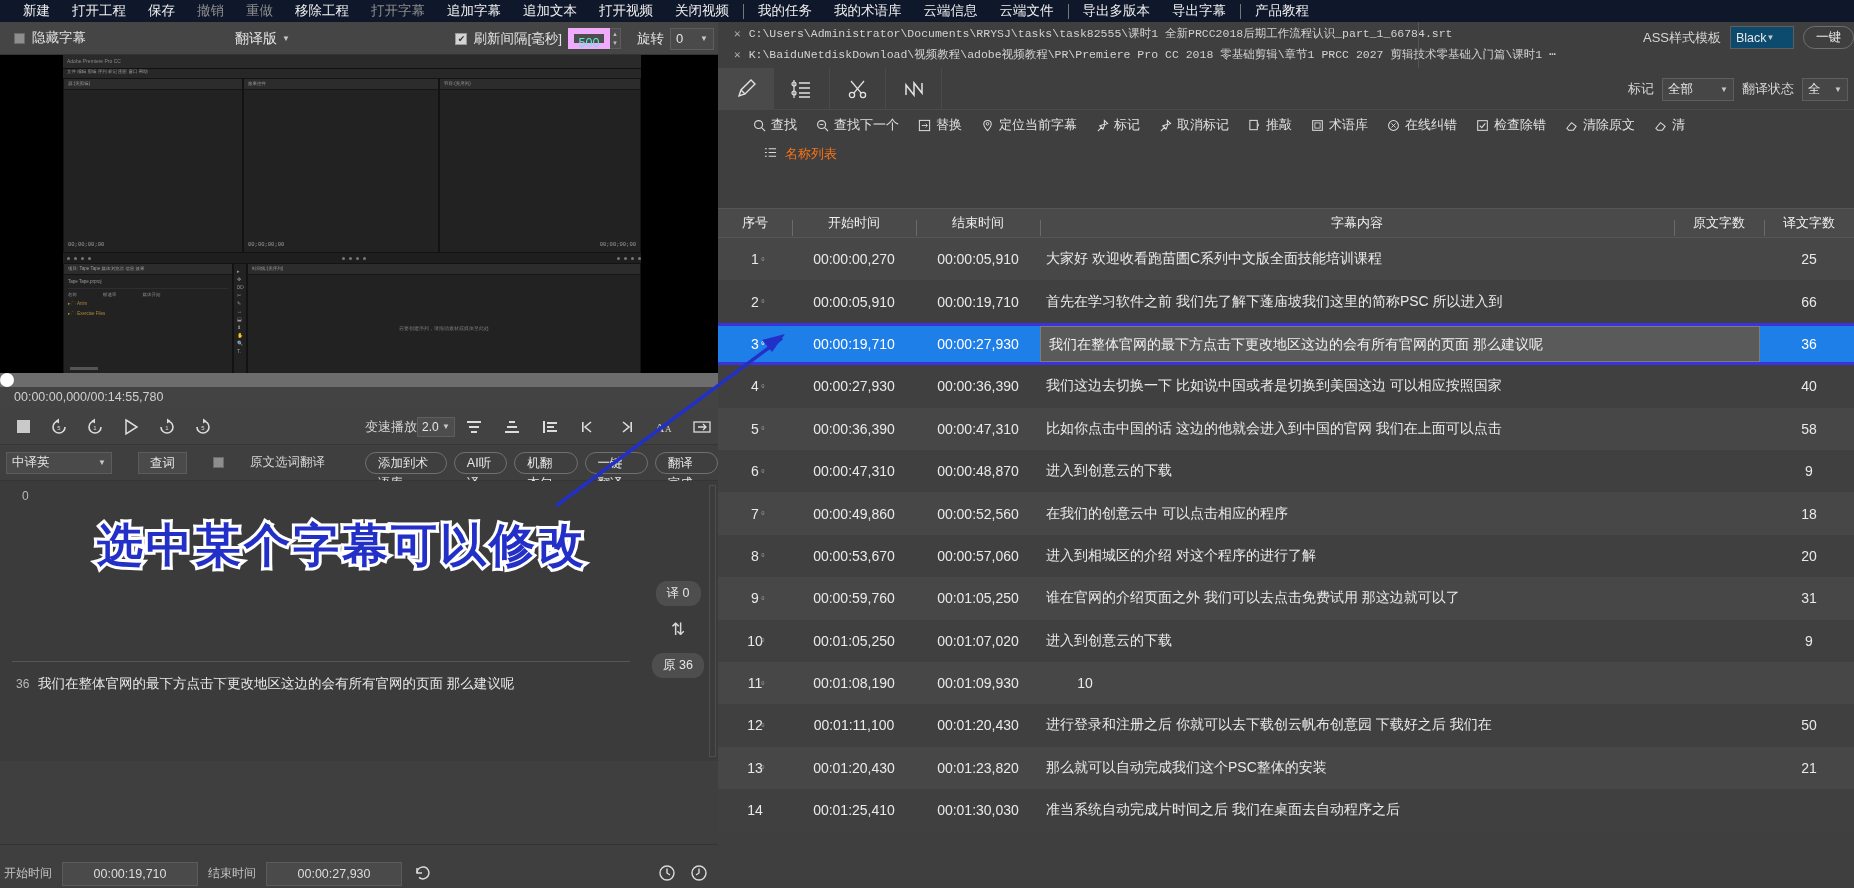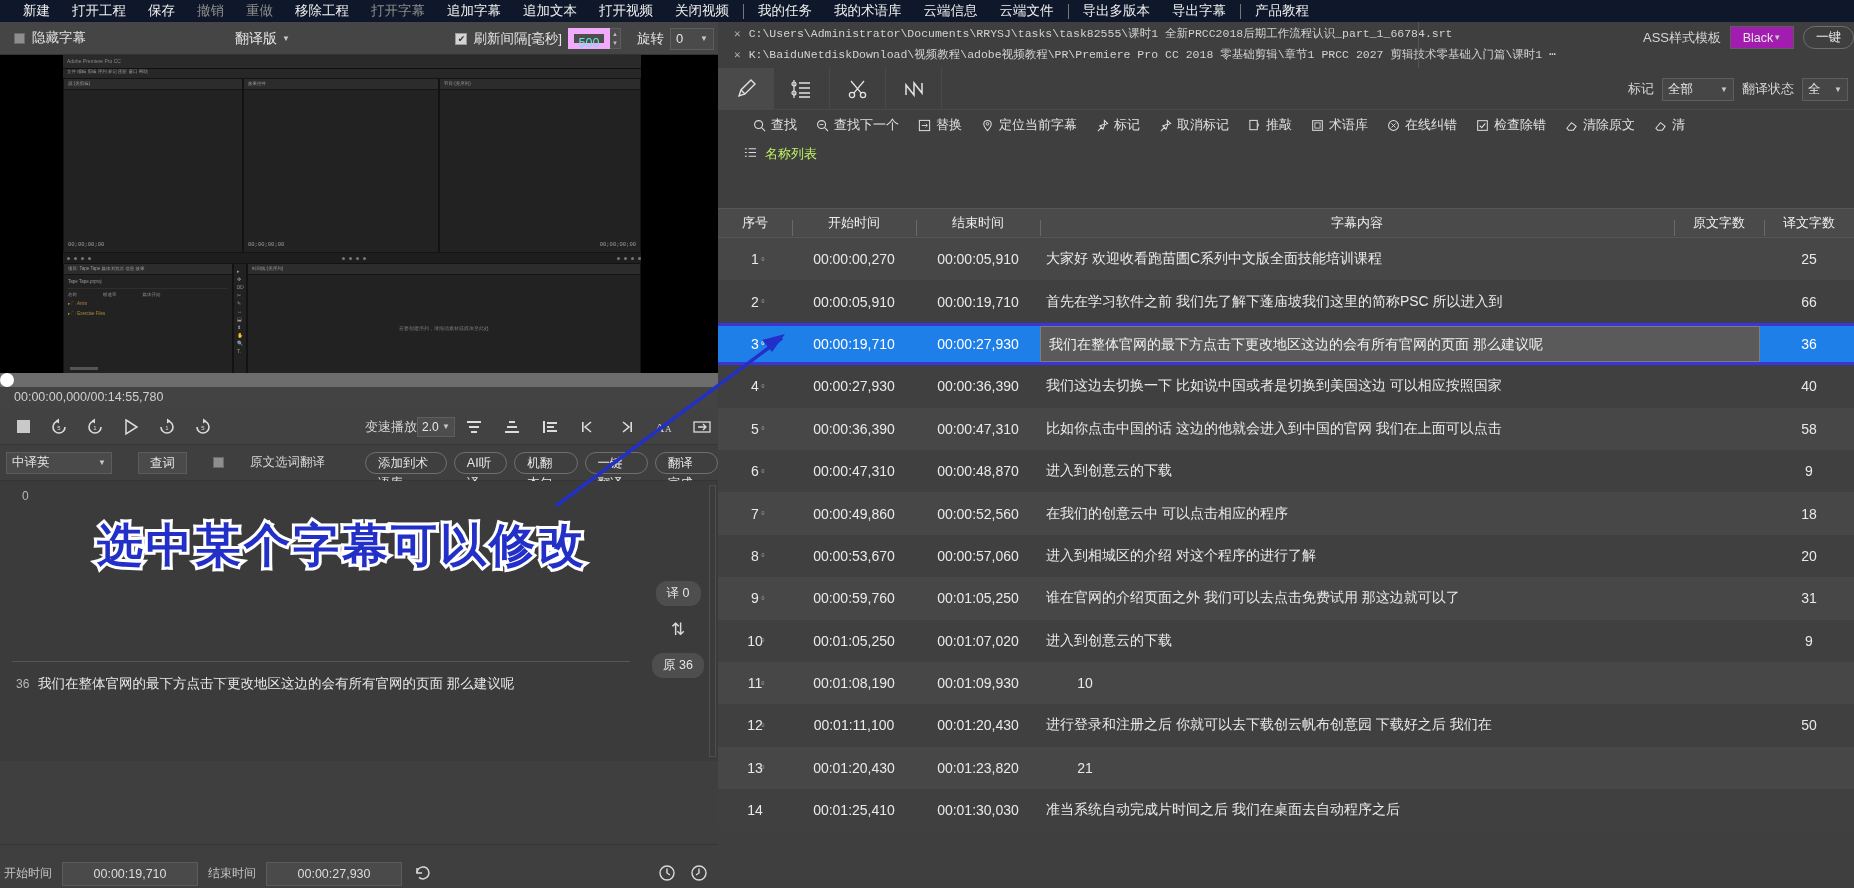--- a/index.html
+++ b/index.html
@@ -188,22 +188,22 @@
     font-family:"Liberation Mono","DejaVu Sans Mono",monospace;
     font-size:11.5px; color:#d2d2d2; white-space:nowrap;
   }
   .fl1 { top:4px; } .fl2 { top:25px; }
   .xmark { color:#aeaeae; font-size:11px; }
   .fb-div { position:absolute; left:700px; top:0; width:1px; height:46px; background:#555; }
   .fb-right {
     position:absolute; right:0; top:4px; display:flex; align-items:center; gap:9px;
   }
   .assel {
-    width:64px;height:23px;background:#a21caf;border:1px solid #5e5e5e;
-    display:flex;align-items:center;justify-content:center;padding:0 5px;
+    width:64px;height:23px;background:#0c4a6e;border:1px solid #5e5e5e;
+    display:flex;align-items:center;justify-content:flex-start;padding:0 5px;
     font-size:12.5px;color:#e8e8e8;
   }
   .roundbtn {
     height:23px;padding:0 12px;border:1px solid #6f6f6f;border-radius:12px;
     font-size:12.5px;color:#e8e8e8;line-height:21px;
   }
 
   .tabstrip { height:42px; background:#3f3f3f; display:flex; position:relative;
               border-bottom:1px solid #4a4a4a;}
   .tab {
@@ -224,21 +224,21 @@
   .actionbar {
     min-height:30px; background:#3f3f3f; display:flex; align-items:center;
     flex-wrap:wrap; padding:3px 0 3px 26px; gap:2px;
   }
   .act { display:flex; align-items:center; gap:5px; padding:3px 8px;
          font-size:13px; color:#e0e0e0; white-space:nowrap; }
   .act .ico { width:14px;height:14px;display:flex;align-items:center;justify-content:center; }
 
   .listhdr {
     height:27px; display:flex; align-items:center; gap:8px; padding-left:26px;
-    font-size:13px; color:#bef264;
+    font-size:13px; color:#f97316;margin-left:20px;
   }
 
   .table { position:absolute; left:0; top:186px; right:0; bottom:0; }
   .thead {
     display:flex; height:30px; align-items:center; background:#4a4a4a;
     border-top:1px solid #565656; border-bottom:1px solid #565656;
     font-size:13px; color:#efefef;
   }
   .th { text-align:center; position:relative; }
   .th + .th::before {
@@ -840,20 +840,21 @@
             <div class="td t c-start">00:01:11,100</div>
             <div class="td t c-end">00:01:20,430</div>
             <div class="td text c-text">进行登录和注册之后 你就可以去下载创云帆布创意园 下载好之后 我们在</div>
             <div class="td oc c-oc">50</div>
             <div class="td tc c-tc">0</div>
           </div>
           <div class="trow odd">
             <div class="td seq c-seq">13</div>
             <div class="td t c-start">00:01:20,430</div>
             <div class="td t c-end">00:01:23,820</div>
+            <div class="td text c-text">那么就可以自动完成我们这个PSC整体的安装</div>
             <div class="td oc c-oc">21</div>
             <div class="td tc c-tc">0</div>
           </div>
           <div class="trow even">
             <div class="td seq c-seq">14</div>
             <div class="td t c-start">00:01:25,410</div>
             <div class="td t c-end">00:01:30,030</div>
             <div class="td text c-text">准当系统自动完成片时间之后 我们在桌面去自动程序之后</div>
             <div class="td oc c-oc"></div>
             <div class="td tc c-tc"></div>

